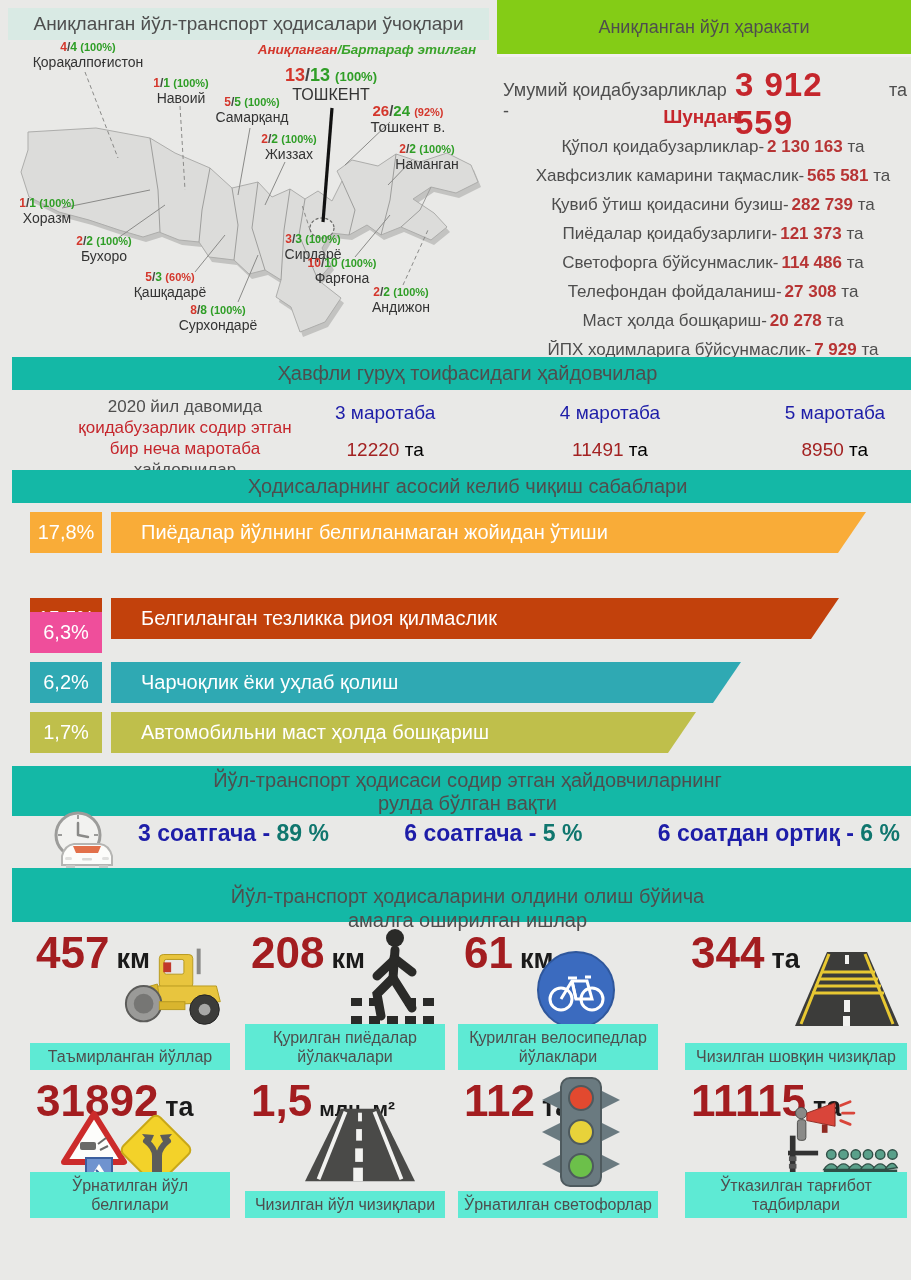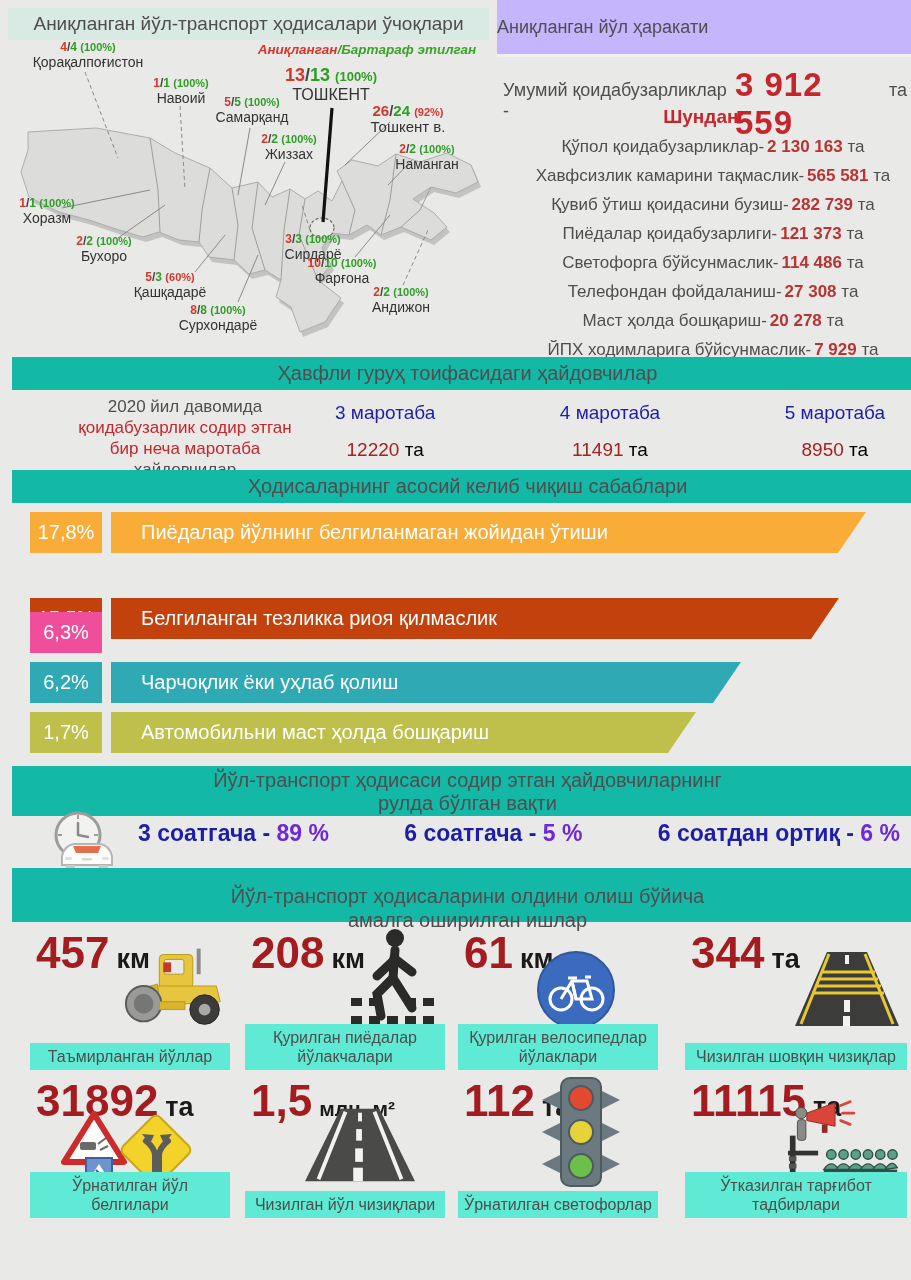--- a/index.html
+++ b/index.html
@@ -41,22 +41,22 @@
   .region .pct { color: #2f9e26; font-size: 11px; font-weight: bold; }
   .region .pct.bad { color: #d4372c; }
   .region .rname { color: #333; font-size: 14px; line-height: 16px; }
   .region.big .stat { font-size: 18px; line-height: 19px; }
   .region.big .pct { font-size: 13px; }
   .region.big .rname { font-size: 16px; line-height: 18px; }
 
   
   .v-header {
     position: absolute; left: 497px; top: 0; width: 414px; height: 57px;
-    background: #c4b5fd; border-bottom: 3px solid #f2eff0;
-    color: #4e4e4e; font-size: 18px; line-height: 23px; 
+    background: #84cc16; border-bottom: 3px solid #f2eff0;
+    color: #4e4e4e; font-size: 18px; line-height: 23px; text-align: center;
     display: flex; flex-direction: column; justify-content: center;
   }
   .v-total { position: absolute; left: 503px; top: 66px; width: 404px; display: flex; align-items: baseline; }
   .v-total-label { font-size: 18px; color: #4e4e4e; }
   .v-total-value { font-size: 33px; font-weight: bold; color: #c5262c; margin-left: 6px; letter-spacing: 1px; }
   .v-total-unit { font-size: 18px; color: #4e4e4e; margin-left: 4px; }
   .v-sub { position: absolute; left: 497px; top: 106px; width: 414px; text-align: center;
            color: #c5262c; font-size: 19px; font-weight: bold; }
   .v-list { position: absolute; left: 503px; top: 132px; width: 402px; }
   .v-row { display: flex; justify-content: center; align-items: baseline;
@@ -82,21 +82,21 @@
   .bar { height: 41px; margin-left: 9px; color: #fff; font-size: 20px; line-height: 41px;
          padding-left: 30px; clip-path: polygon(0 0, 100% 0, calc(100% - 28px) 100%, 0 100%); }
   .c1 { background: #f9ac38; } .c2 { background: #c2410c; margin-top: 36px; } .c3 { background: #ef4e9b; }
   .c4 { background: #2fa9b3; } .c5 { background: #bfbf4b; }
 
   
   .dt-icon { position: absolute; left: 48px; top: 808px; }
   .dt-items { position: absolute; left: 138px; top: 820px; width: 762px;
               display: flex; justify-content: space-between; }
   .dt-item { font-size: 23px; font-weight: bold; color: #1d1da8; white-space: nowrap; }
-  .dt-item .val { color: #6d28d9; text-align: right; }
+  .dt-item .val { color: #0f766e; text-align: right; }
 
   
   .cell { position: absolute; height: 142px; }
   #cell-0 { left: 30px;  top: 928px; width: 200px; }
   #cell-1 { left: 245px; top: 928px; width: 200px; }
   #cell-2 { left: 458px; top: 928px; width: 200px; }
   #cell-3 { left: 685px; top: 928px; width: 222px; }
   #cell-4 { left: 30px;  top: 1076px; width: 200px; }
   #cell-5 { left: 245px; top: 1076px; width: 200px; }
   #cell-6 { left: 458px; top: 1076px; width: 200px; }

